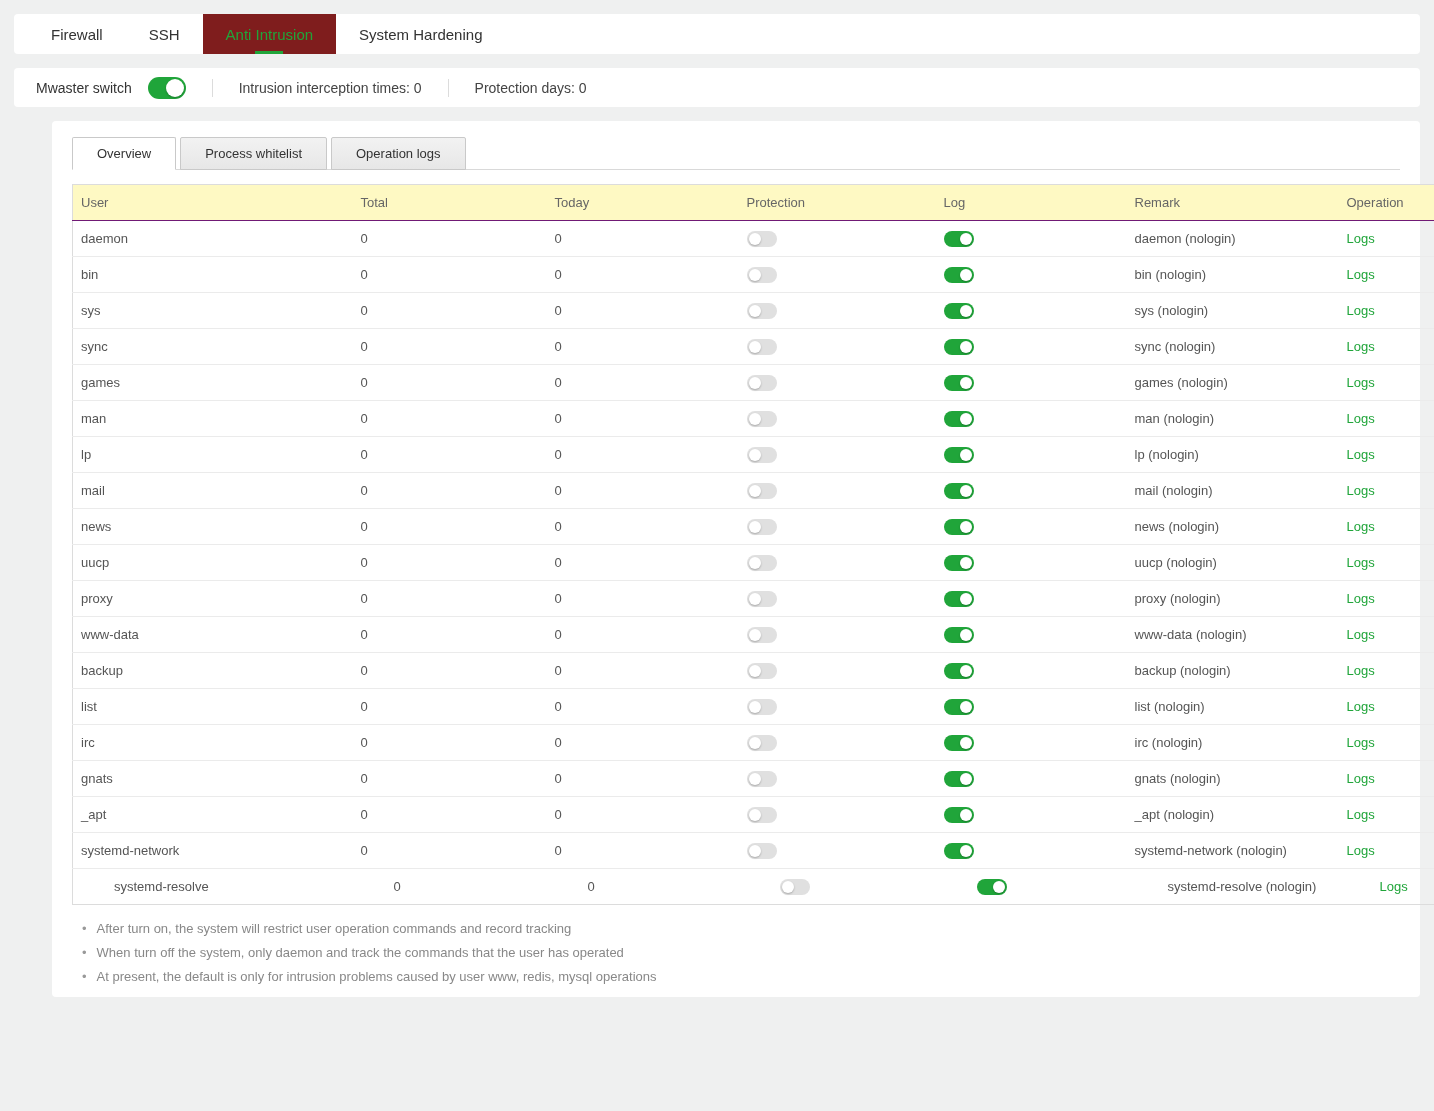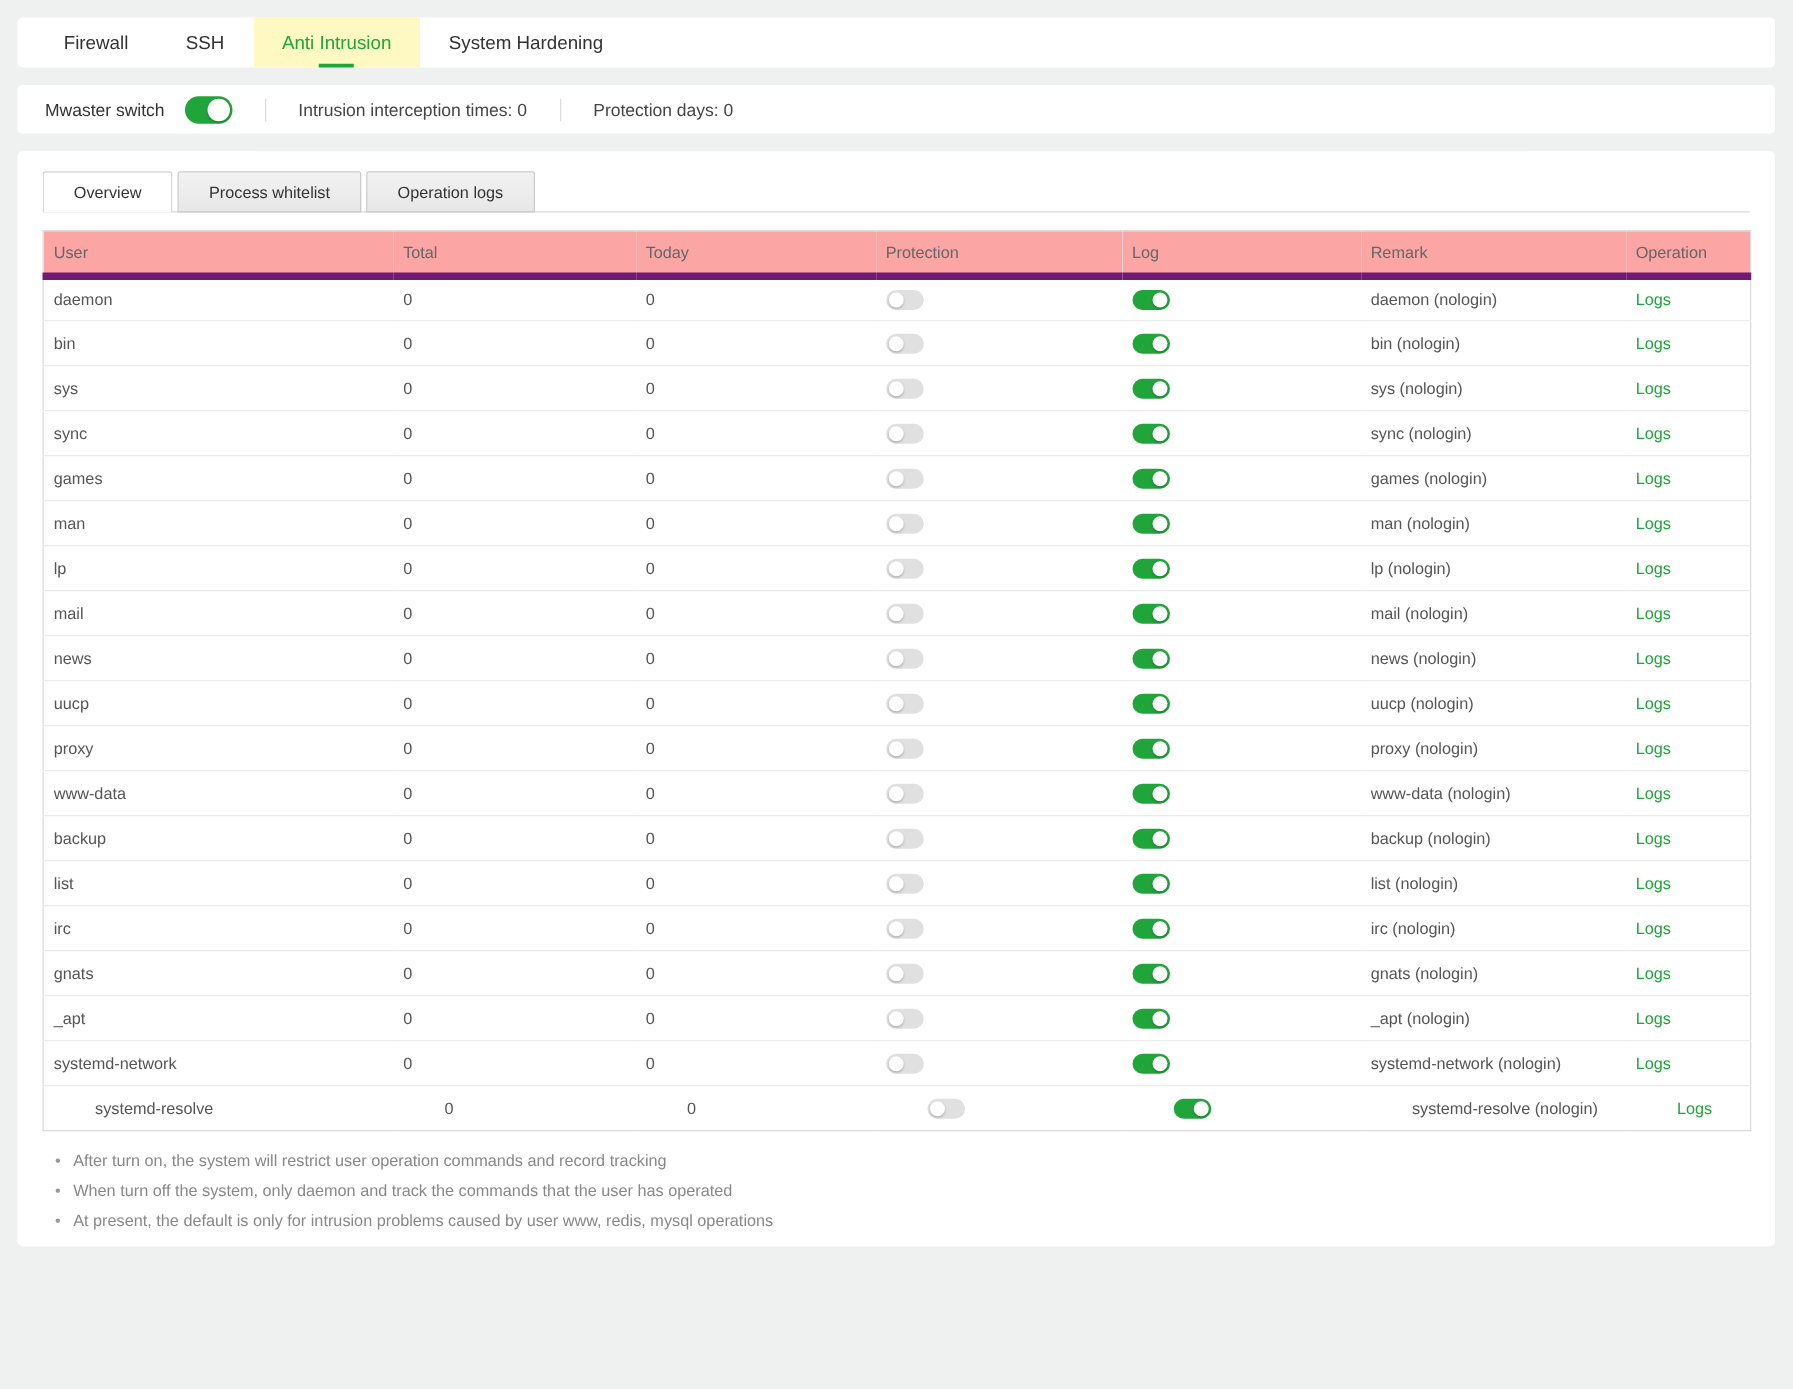--- a/index.html
+++ b/index.html
@@ -15,21 +15,21 @@
 
   
   .tabbar {
     background:#fff; border-radius:4px; height:40px;
     display:flex; align-items:stretch; padding-left:14px; margin-bottom:14px;
   }
   .top-tab {
     position:relative; display:flex; align-items:center;
     padding:0 23px; font-size:15px; color:#333; cursor:pointer; white-space:nowrap;
   }
-  .top-tab.active { background:#fef9c3; color:#20a53a; }
+  .top-tab.active { background:#7f1d1d; color:#20a53a; }
   .top-tab.active::after {
     content:""; position:absolute; left:50%; bottom:0; transform:translateX(-50%);
     width:28px; height:3px; background:#20a53a;
   }
 
   
   .statsbar {
     background:#fff; border-radius:4px; height:39px;
     display:flex; align-items:center; padding-left:22px; margin-bottom:14px;
     font-size:14px; color:#444;
@@ -47,41 +47,41 @@
     content:""; position:absolute; top:2px; left:2px; width:18px; height:18px;
     border-radius:50%; background:#fff; box-shadow:0 1px 2px rgba(0,0,0,.25);
   }
   .switch.on { background:#20a53a; }
   .switch.on::after { left:auto; right:2px; }
   .switch.sm { width:30px; height:16px; border-radius:8px; }
   .switch.sm::after { width:12px; height:12px; top:2px; left:2px; }
   .switch.sm.on::after { left:auto; right:2px; }
 
   
-  .main { background:#fff; border-radius:4px; padding:16px 20px 8px 20px; }
+  .main { background:#fff; border-radius:4px; padding:16px 20px 8px 20px;margin-left:38px; }
 
   .subtabs { display:flex; align-items:flex-end; border-bottom:1px solid #d9d9d9; }
   .subtab {
     height:33px; line-height:31px; padding:0 24px; margin-right:4px; margin-bottom:-1px;
     border:1px solid #c9c9c9; border-radius:2px 2px 0 0;
     background:linear-gradient(#f2f2f2,#e7e7e7); color:#333; cursor:pointer; white-space:nowrap;
   }
   .subtab.active { background:#fff; border-bottom-color:#fff; }
 
   
   table.users {
     border-collapse:collapse; table-layout:fixed; width:1366px;
     margin-top:14px; border:1px solid #dcdcdc;
   }
   table.users th, table.users td {
     height:36px; padding:0 0 0 8px; text-align:left; font-weight:normal;
     overflow:hidden; white-space:nowrap;
   }
   table.users thead th {
-    background:#fca5a5; color:#666; border-bottom:6px solid #701a75;
+    background:#fef9c3; color:#666; border-bottom:1px solid #701a75;
   }
   table.users tbody td { border-bottom:1px solid #ebebeb; color:#555; }
   table.users tbody tr:last-child td { border-bottom:0;padding-left:41px; }
   th.op, td.op { text-align:right; padding-right:12px; }
   .logs-link { color:#20a53a; cursor:pointer; text-decoration:none; }
 
   
   .notes { list-style:none; margin:12px 0 0 0; padding-left:10px; color:#888; }
   .notes li { line-height:24px; }
   .notes li::before { content:"\2022"; color:#999; margin-right:10px; }

